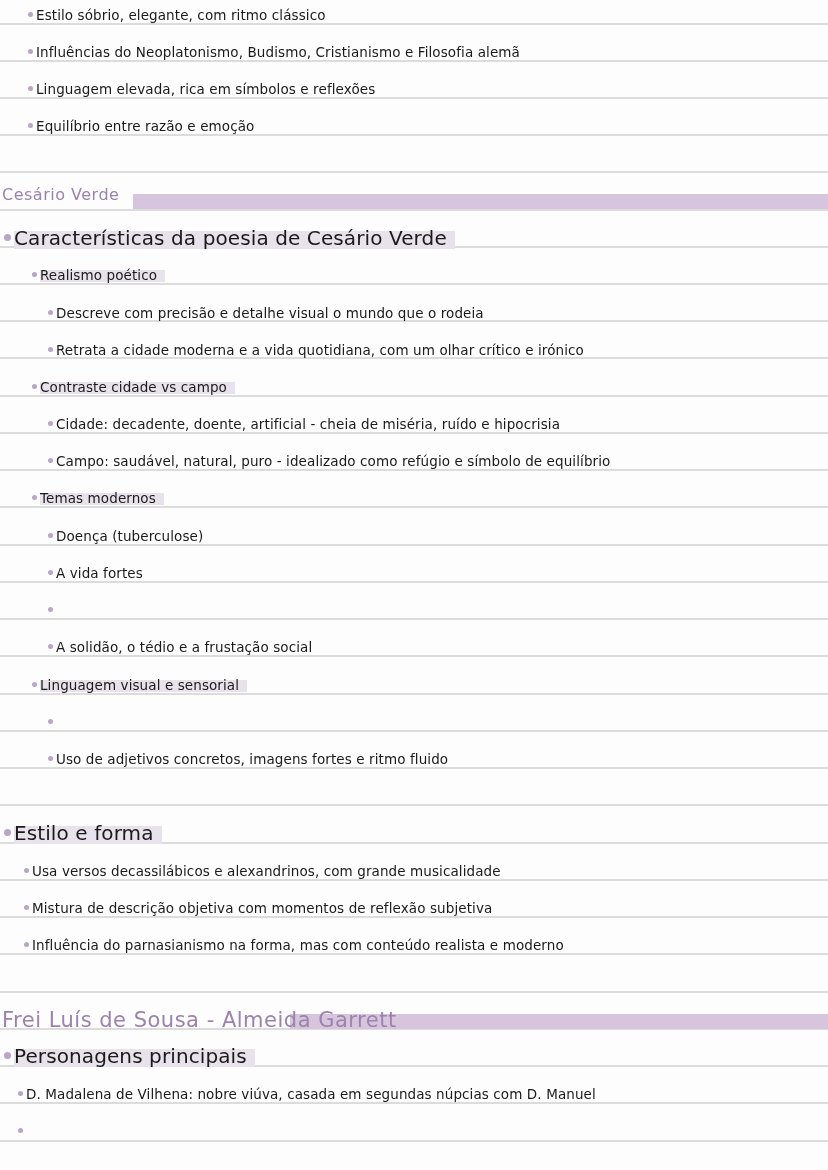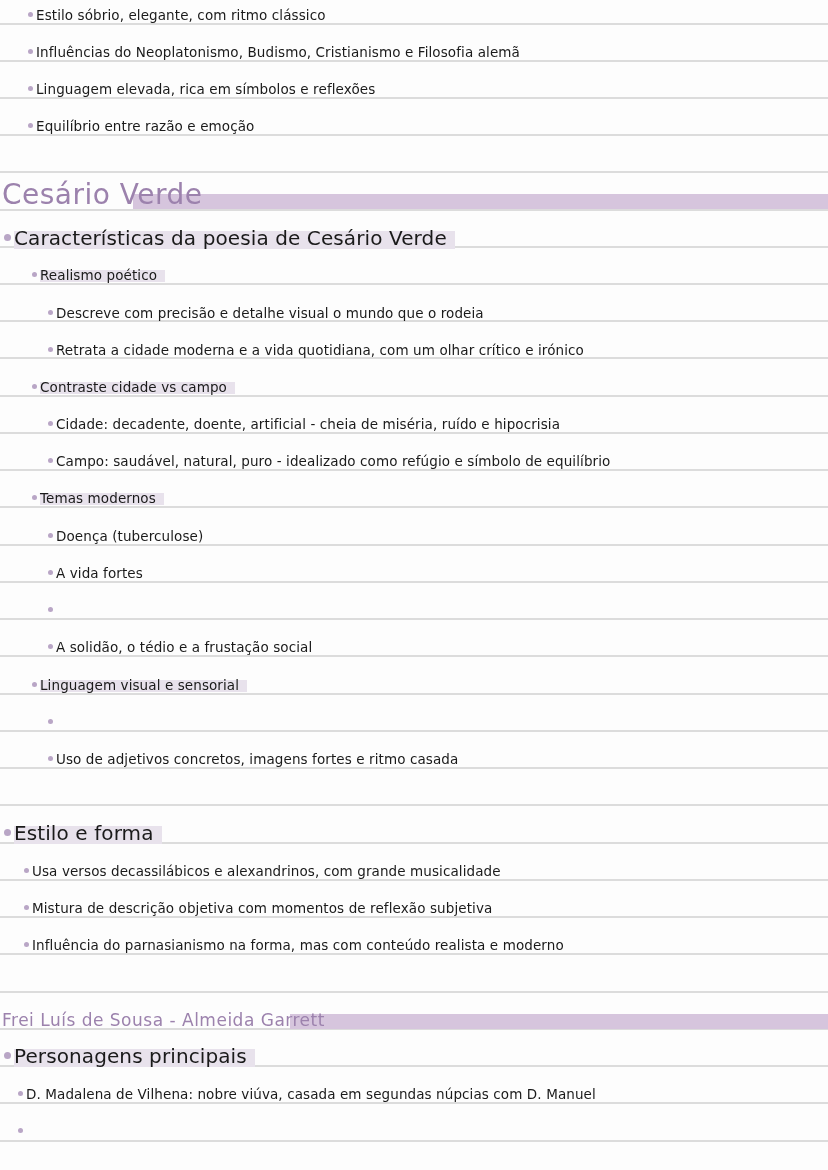--- a/index.html
+++ b/index.html
@@ -55,28 +55,28 @@
     font-size: 20px;
   }
   .line.h2 .bullet {
     width: 7px;
     height: 7px;
   }
   .title {
     position: absolute;
     left: 2px;
     white-space: nowrap;
-    font-size: 28px;
+    font-size: 16px;
     line-height: 28px;
     color: #9c82ad;
     letter-spacing: 0.5px;
     font-weight: 400;
   }
   .title.small {
-    font-size: 17px;
+    font-size: 21px;
   }
 </style>
 </head>
 <body>
 
 <div>
   <div class="rule" style="top:23px"></div>
   <div class="rule" style="top:60px"></div>
   <div class="rule" style="top:97px"></div>
   <div class="rule" style="top:134px"></div>
@@ -131,21 +131,21 @@
   <div class="line" style="left:48px; top:451px"><span class="bullet"></span><span class="text">Campo: saudável, natural, puro - idealizado como refúgio e símbolo de equilíbrio</span></div>
 
   <div class="line hl" style="left:32px; top:488px"><span class="bullet"></span><span class="text">Temas modernos</span></div>
   <div class="line" style="left:48px; top:526px"><span class="bullet"></span><span class="text">Doença (tuberculose)</span></div>
   <div class="line" style="left:48px; top:563px"><span class="bullet"></span><span class="text">A vida fortes</span></div>
   <div class="line" style="left:48px; top:600px"><span class="bullet"></span></div>
   <div class="line" style="left:48px; top:637px"><span class="bullet"></span><span class="text">A solidão, o tédio e a frustação social</span></div>
 
   <div class="line hl" style="left:32px; top:675px"><span class="bullet"></span><span class="text">Linguagem visual e sensorial</span></div>
   <div class="line" style="left:48px; top:712px"><span class="bullet"></span></div>
-  <div class="line" style="left:48px; top:749px"><span class="bullet"></span><span class="text">Uso de adjetivos concretos, imagens fortes e ritmo casada</span></div>
+  <div class="line" style="left:48px; top:749px"><span class="bullet"></span><span class="text">Uso de adjetivos concretos, imagens fortes e ritmo fluido</span></div>
 
   <div class="line h2 hl" style="left:4px; top:823px"><span class="bullet"></span><span class="text">Estilo e forma</span></div>
   <div class="line" style="left:24px; top:861px"><span class="bullet"></span><span class="text">Usa versos decassilábicos e alexandrinos, com grande musicalidade</span></div>
   <div class="line" style="left:24px; top:898px"><span class="bullet"></span><span class="text">Mistura de descrição objetiva com momentos de reflexão subjetiva</span></div>
   <div class="line" style="left:24px; top:935px"><span class="bullet"></span><span class="text">Influência do parnasianismo na forma, mas com conteúdo realista e moderno</span></div>
 </section>
 
 <section>
   <div class="band" style="left:290px; top:1014px"></div>
   <div class="title small" style="top:1006px">Frei Luís de Sousa - Almeida Garrett</div>

